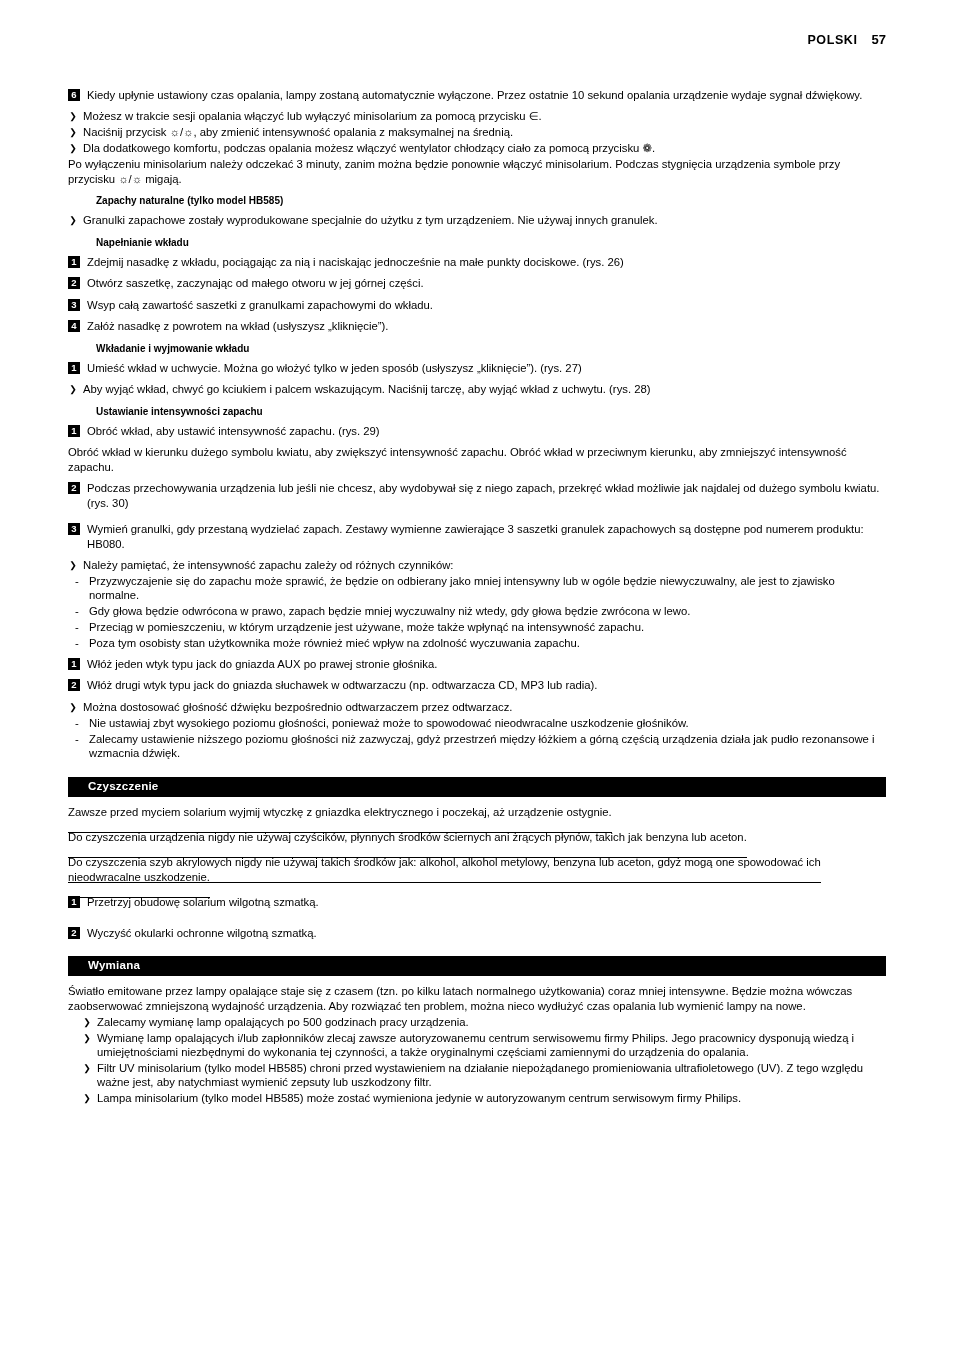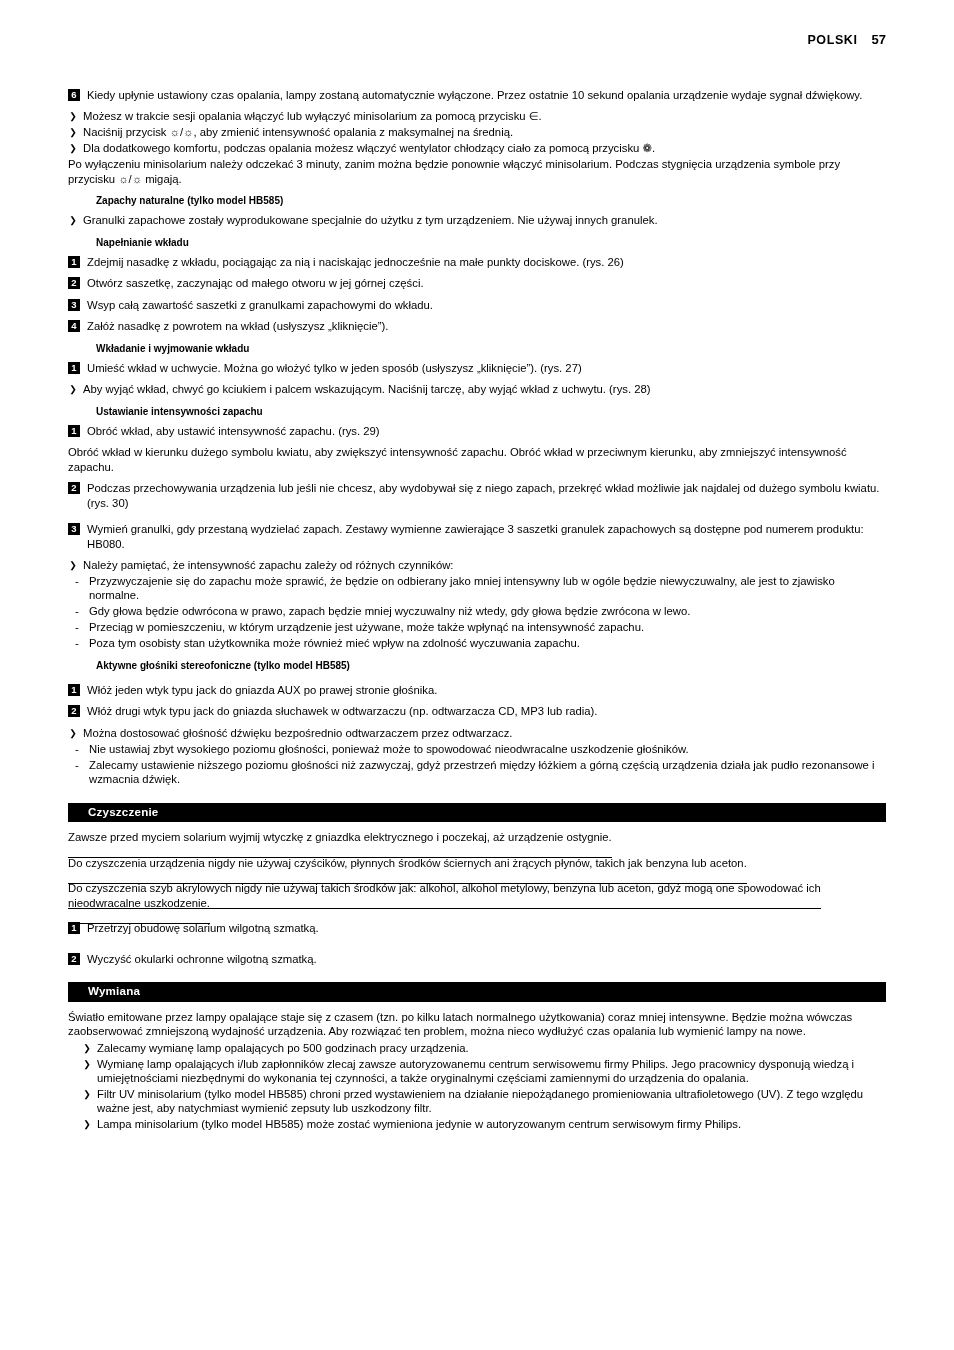--- a/index.html
+++ b/index.html
@@ -234,21 +234,20 @@
     </div>
     <div class="dash">
       <span class="mk">-</span>
       <span class="txt">Przeciąg w pomieszczeniu, w którym urządzenie jest używane, może także wpłynąć na intensywność zapachu.</span>
     </div>
     <div class="dash">
       <span class="mk">-</span>
       <span class="txt">Poza tym osobisty stan użytkownika może również mieć wpływ na zdolność wyczuwania zapachu.</span>
     </div>
 
-    <div class="sub-head">Aktywne głośniki stereofoniczne (tylko model HB585)</div>
 
     <div class="gap-sm"></div>
 
     <div class="step">
       <span class="num">1</span>
       <span class="txt">Włóż jeden wtyk typu jack do gniazda AUX po prawej stronie głośnika.</span>
     </div>
     <div class="step">
       <span class="num">2</span>
       <span class="txt">Włóż drugi wtyk typu jack do gniazda słuchawek w odtwarzaczu (np. odtwarzacza CD, MP3 lub radia).</span>

